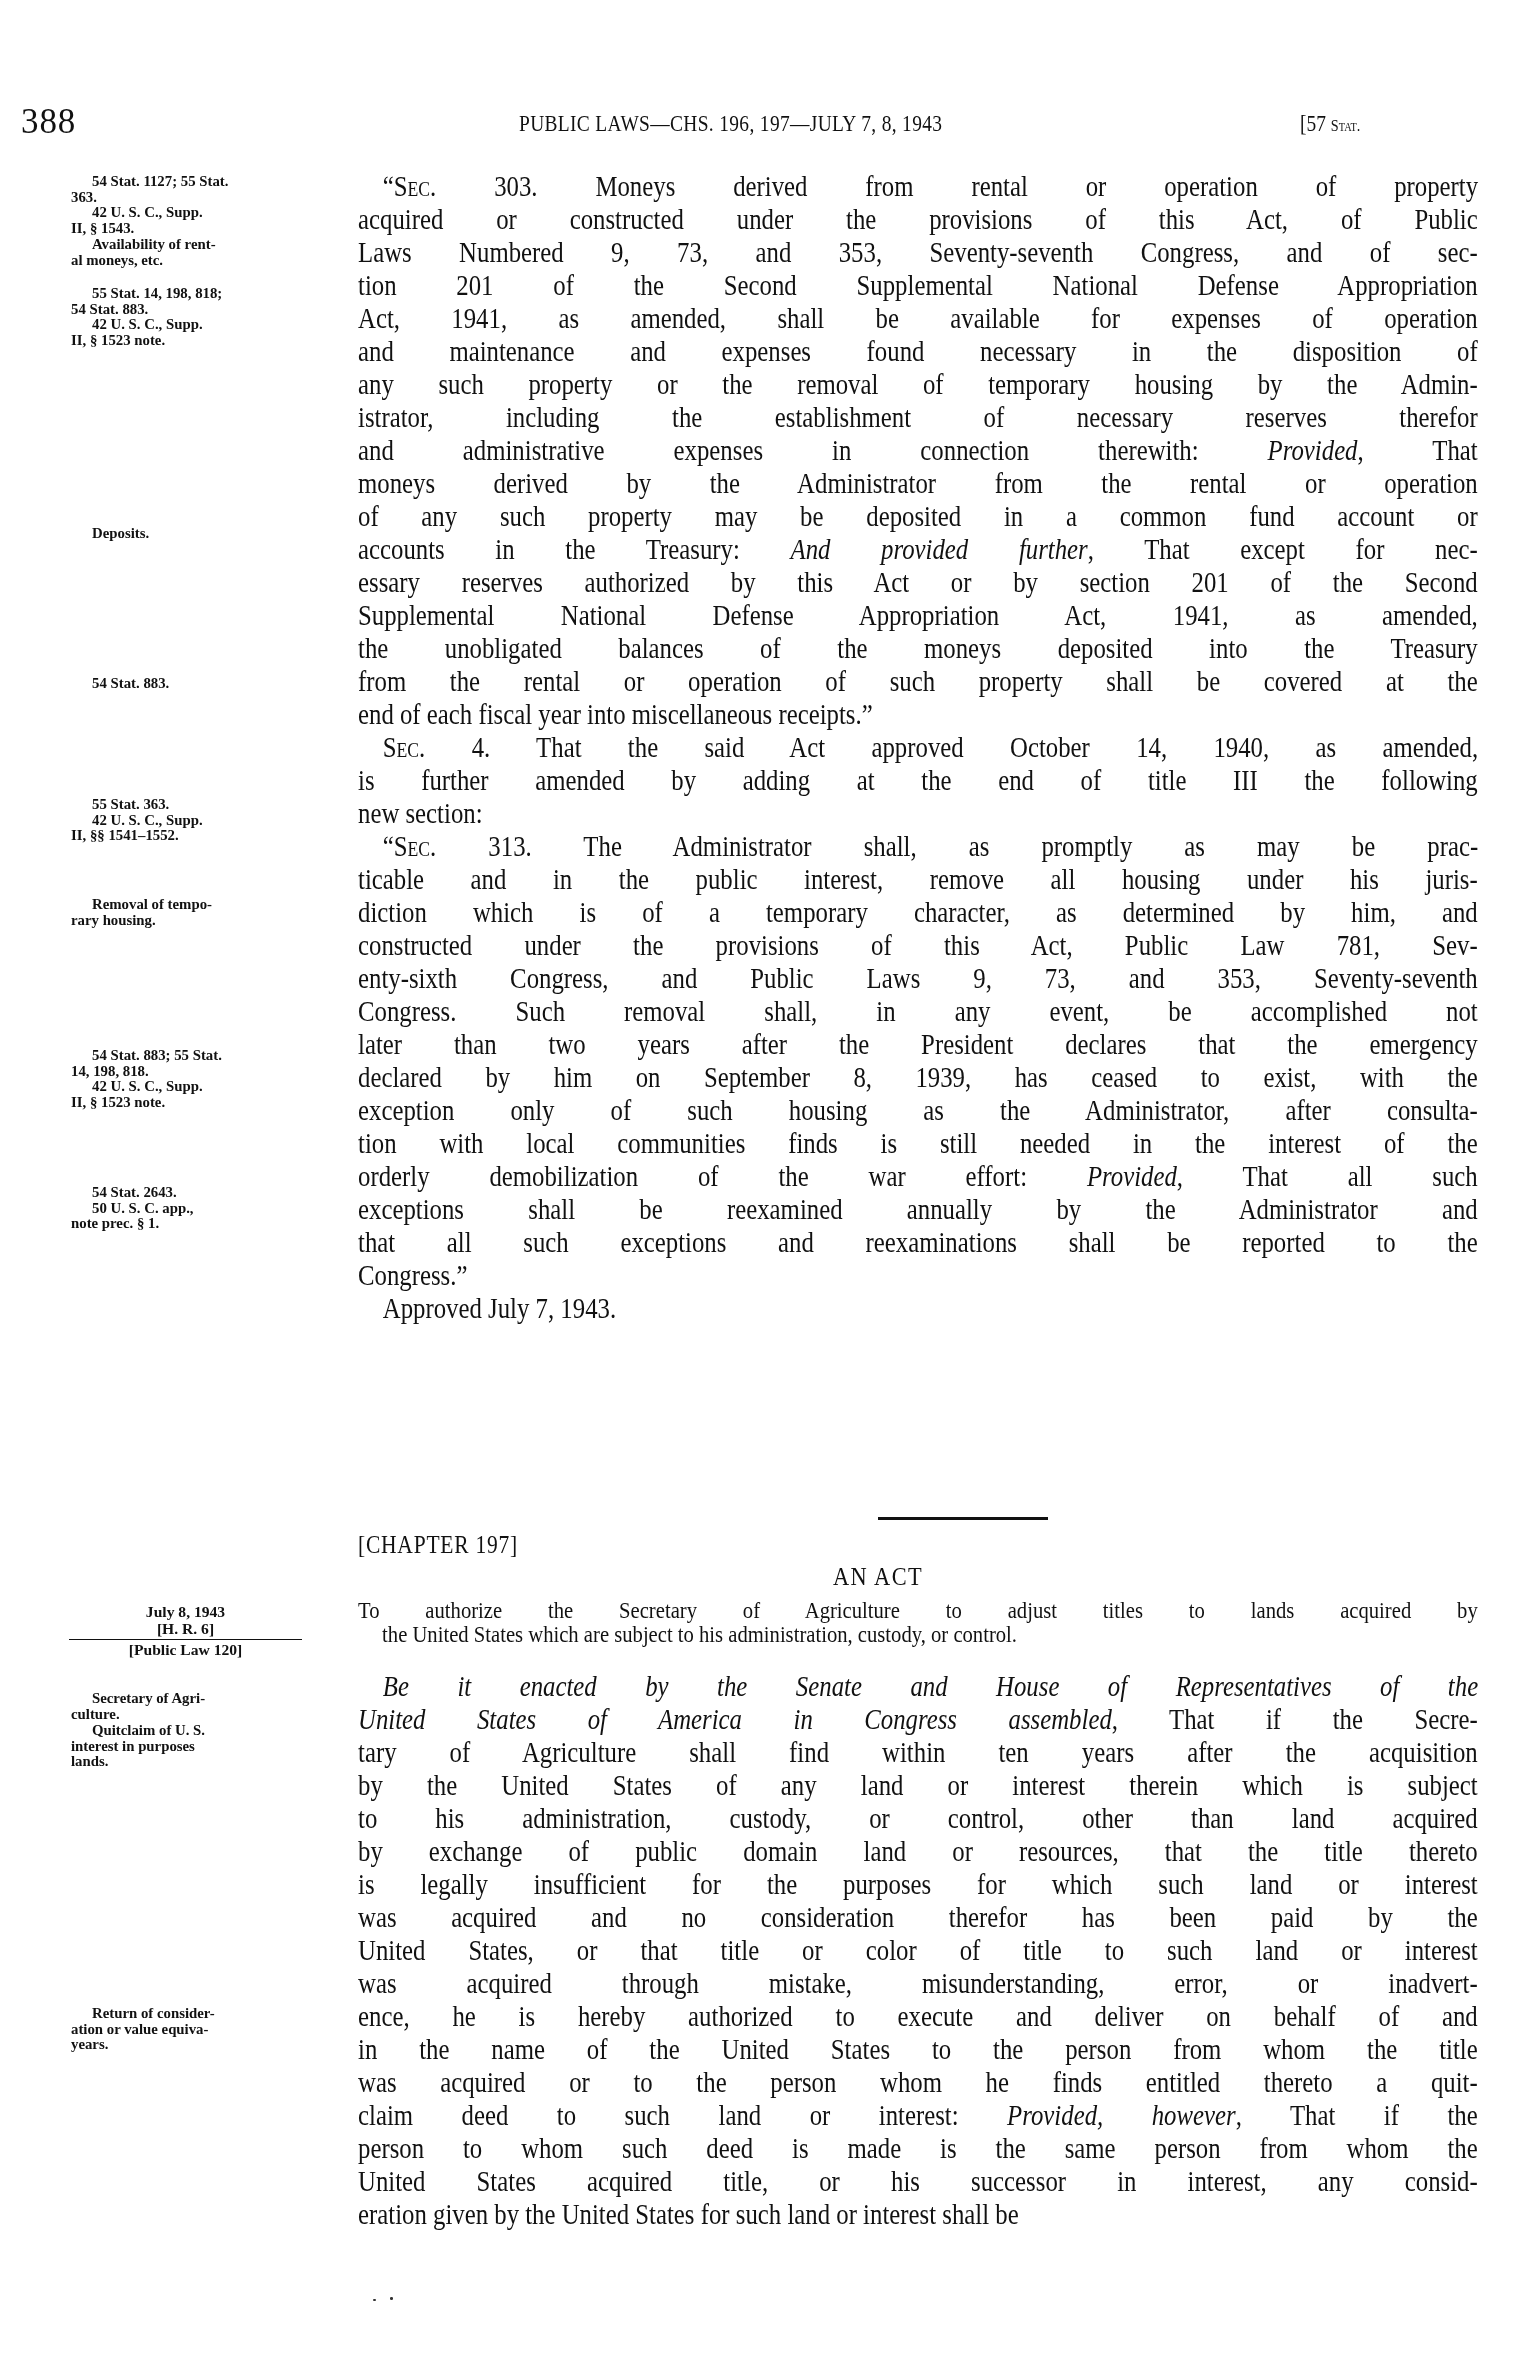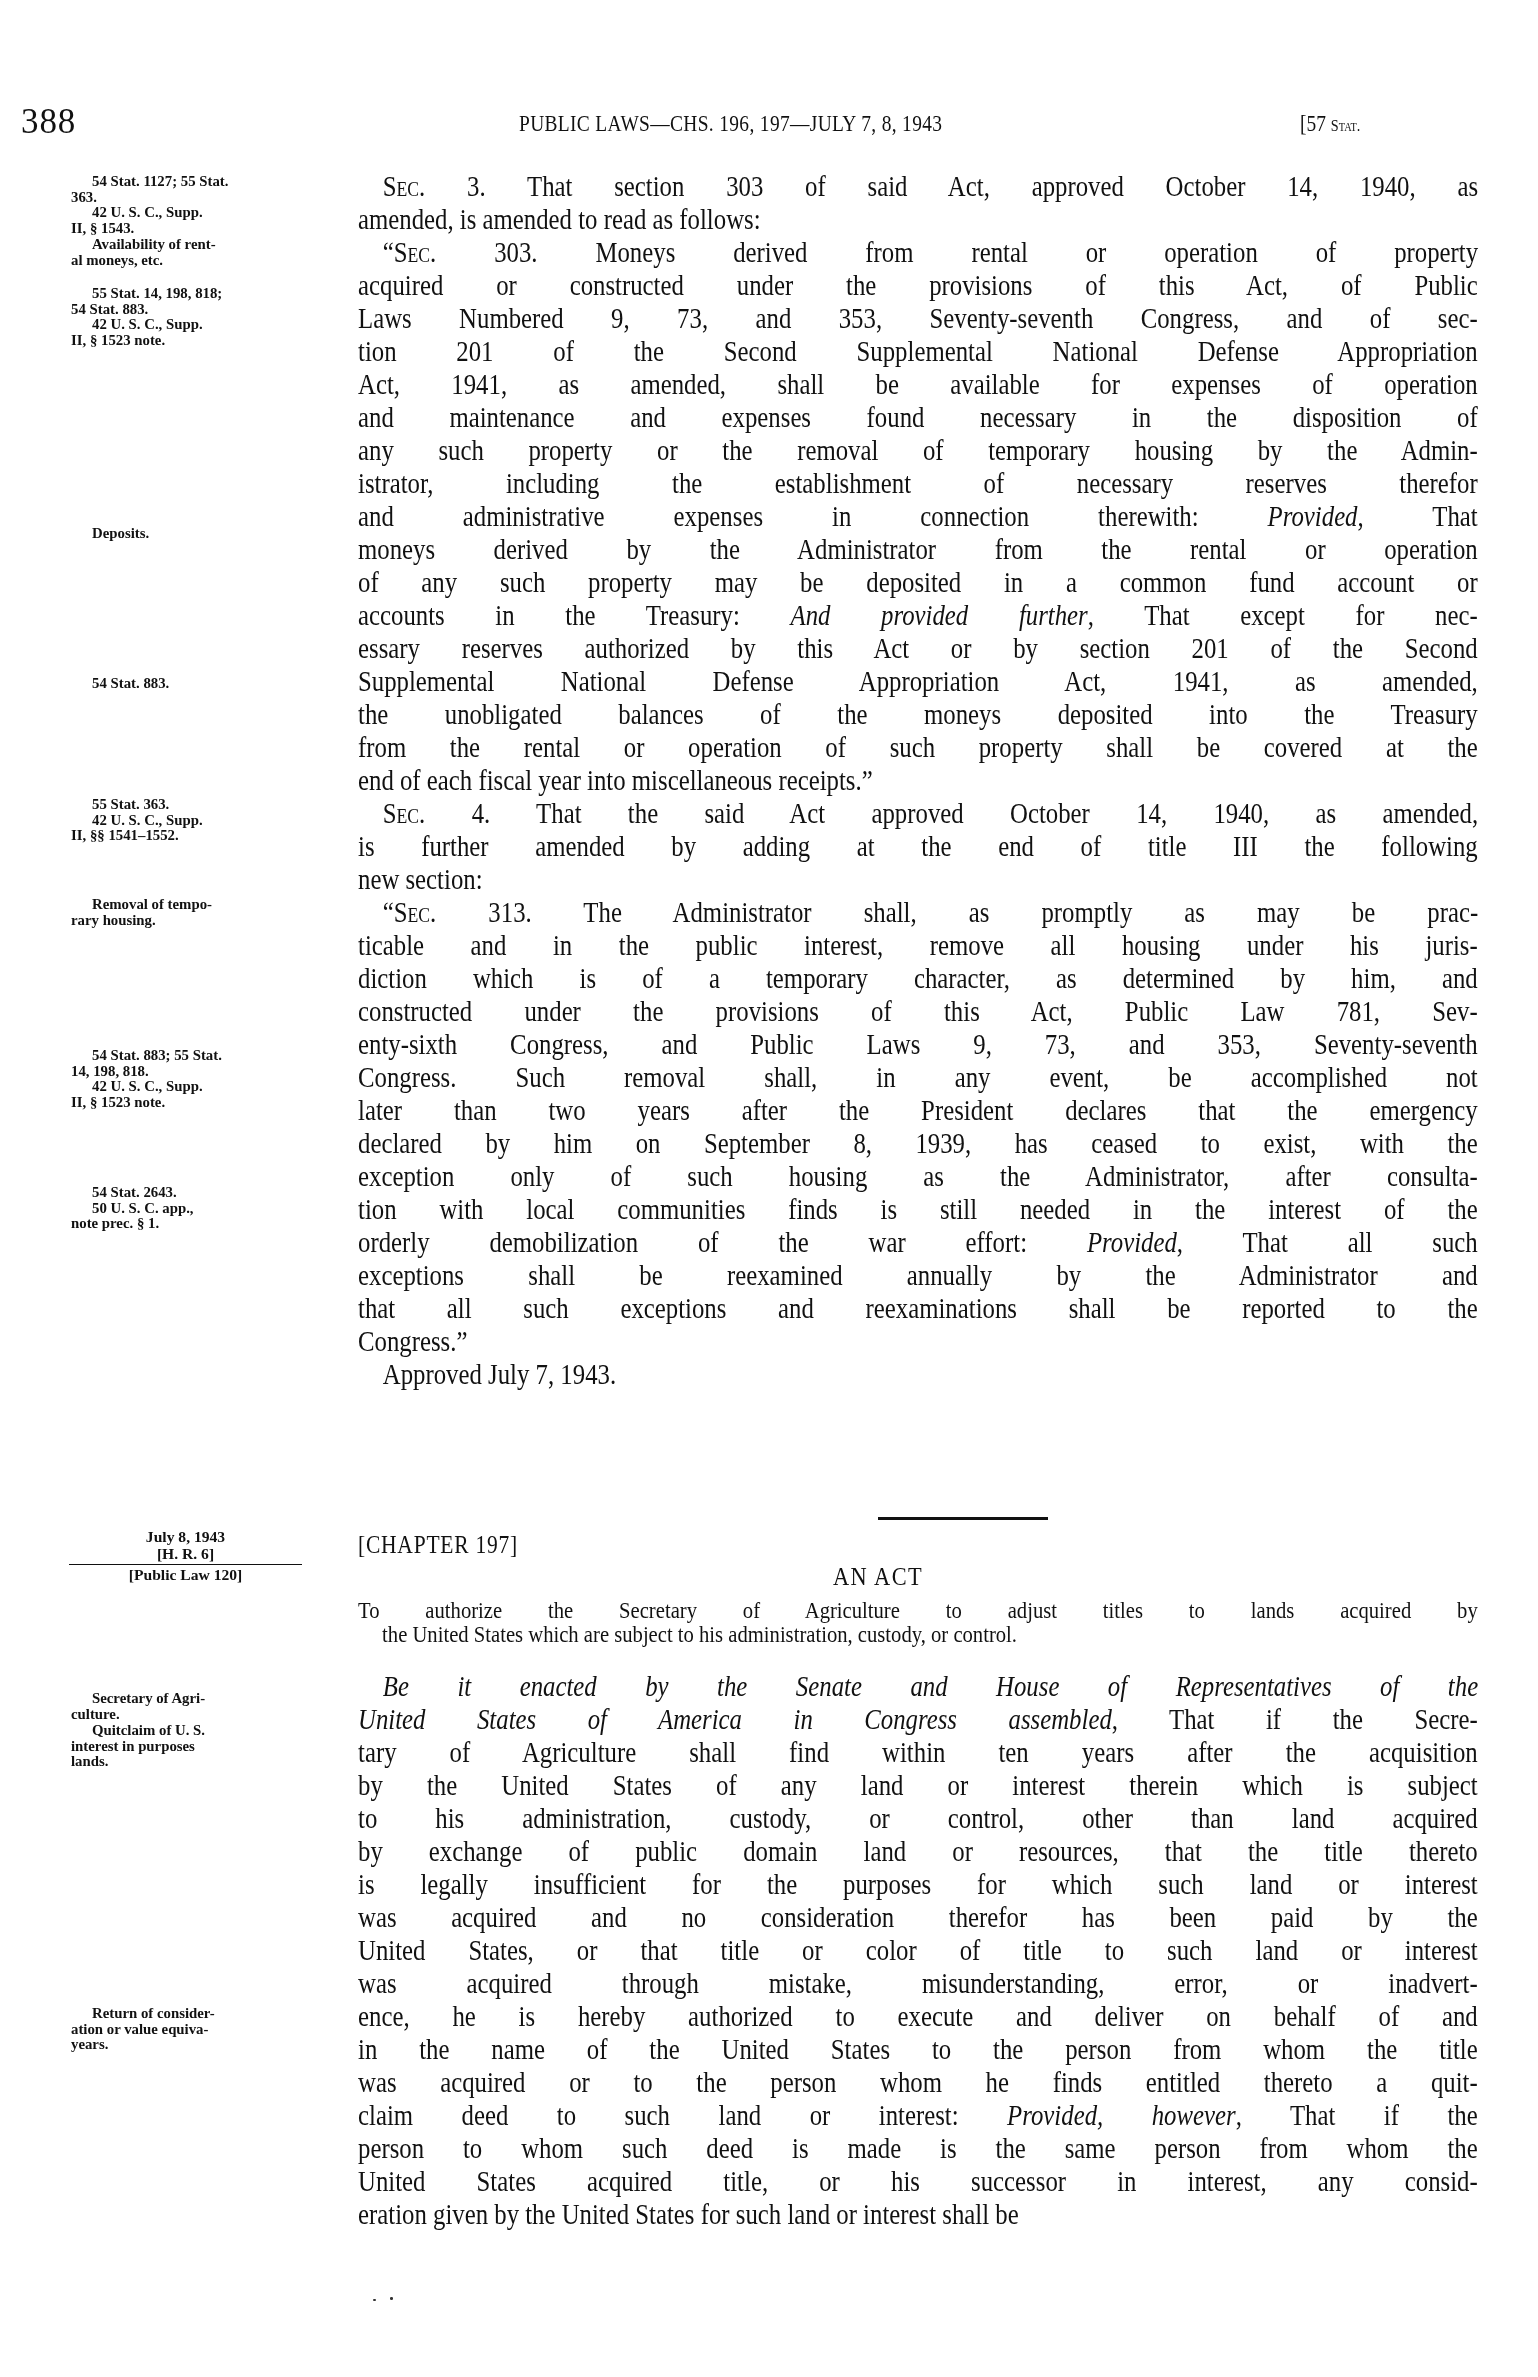--- a/index.html
+++ b/index.html
@@ -101,32 +101,28 @@
       <span class="ln ind">Quitclaim of U. S.</span>
       <span class="ln">interest in purposes</span>
       <span class="ln">lands.</span>
     </div>
   <div class="mnote" style="top:2006px;">
       <span class="ln ind">Return of consider-</span>
       <span class="ln">ation or value equiva-</span>
       <span class="ln">years.</span>
     </div>
 
-  <div class="leftstamp" style="top:1529px;">
+  <div class="leftstamp" style="top:1604px;">
     <div>July 8, 1943</div>
     <div>[H. R. 6]</div>
     <div class="rule"></div>
     <div>[Public Law 120]</div>
   </div>
 
   <div class="main" style="top:170px;">
-    <div>
-        <div class="line ind"><span class="sc">Sec.</span><span> 3. That section 303 of said Act, approved October 14, 1940, as</span></div>
-        <div class="line last"><span>amended, is amended to read as follows:</span></div>
-      </div>
     <div>
         <div class="line ind"><span>“</span><span class="sc">Sec.</span><span> 303. Moneys derived from rental or operation of property</span></div>
         <div class="line"><span>acquired or constructed under the provisions of this Act, of Public</span></div>
         <div class="line"><span>Laws Numbered 9, 73, and 353, Seventy-seventh Congress, and of sec-</span></div>
         <div class="line"><span>tion 201 of the Second Supplemental National Defense Appropriation</span></div>
         <div class="line"><span>Act, 1941, as amended, shall be available for expenses of operation</span></div>
         <div class="line"><span>and maintenance and expenses found necessary in the disposition of</span></div>
         <div class="line"><span>any such property or the removal of temporary housing by the Admin-</span></div>
         <div class="line"><span>istrator, including the establishment of necessary reserves therefor</span></div>
         <div class="line"><span>and administrative expenses in connection therewith: </span><em>Provided</em><span>, That</span></div>

